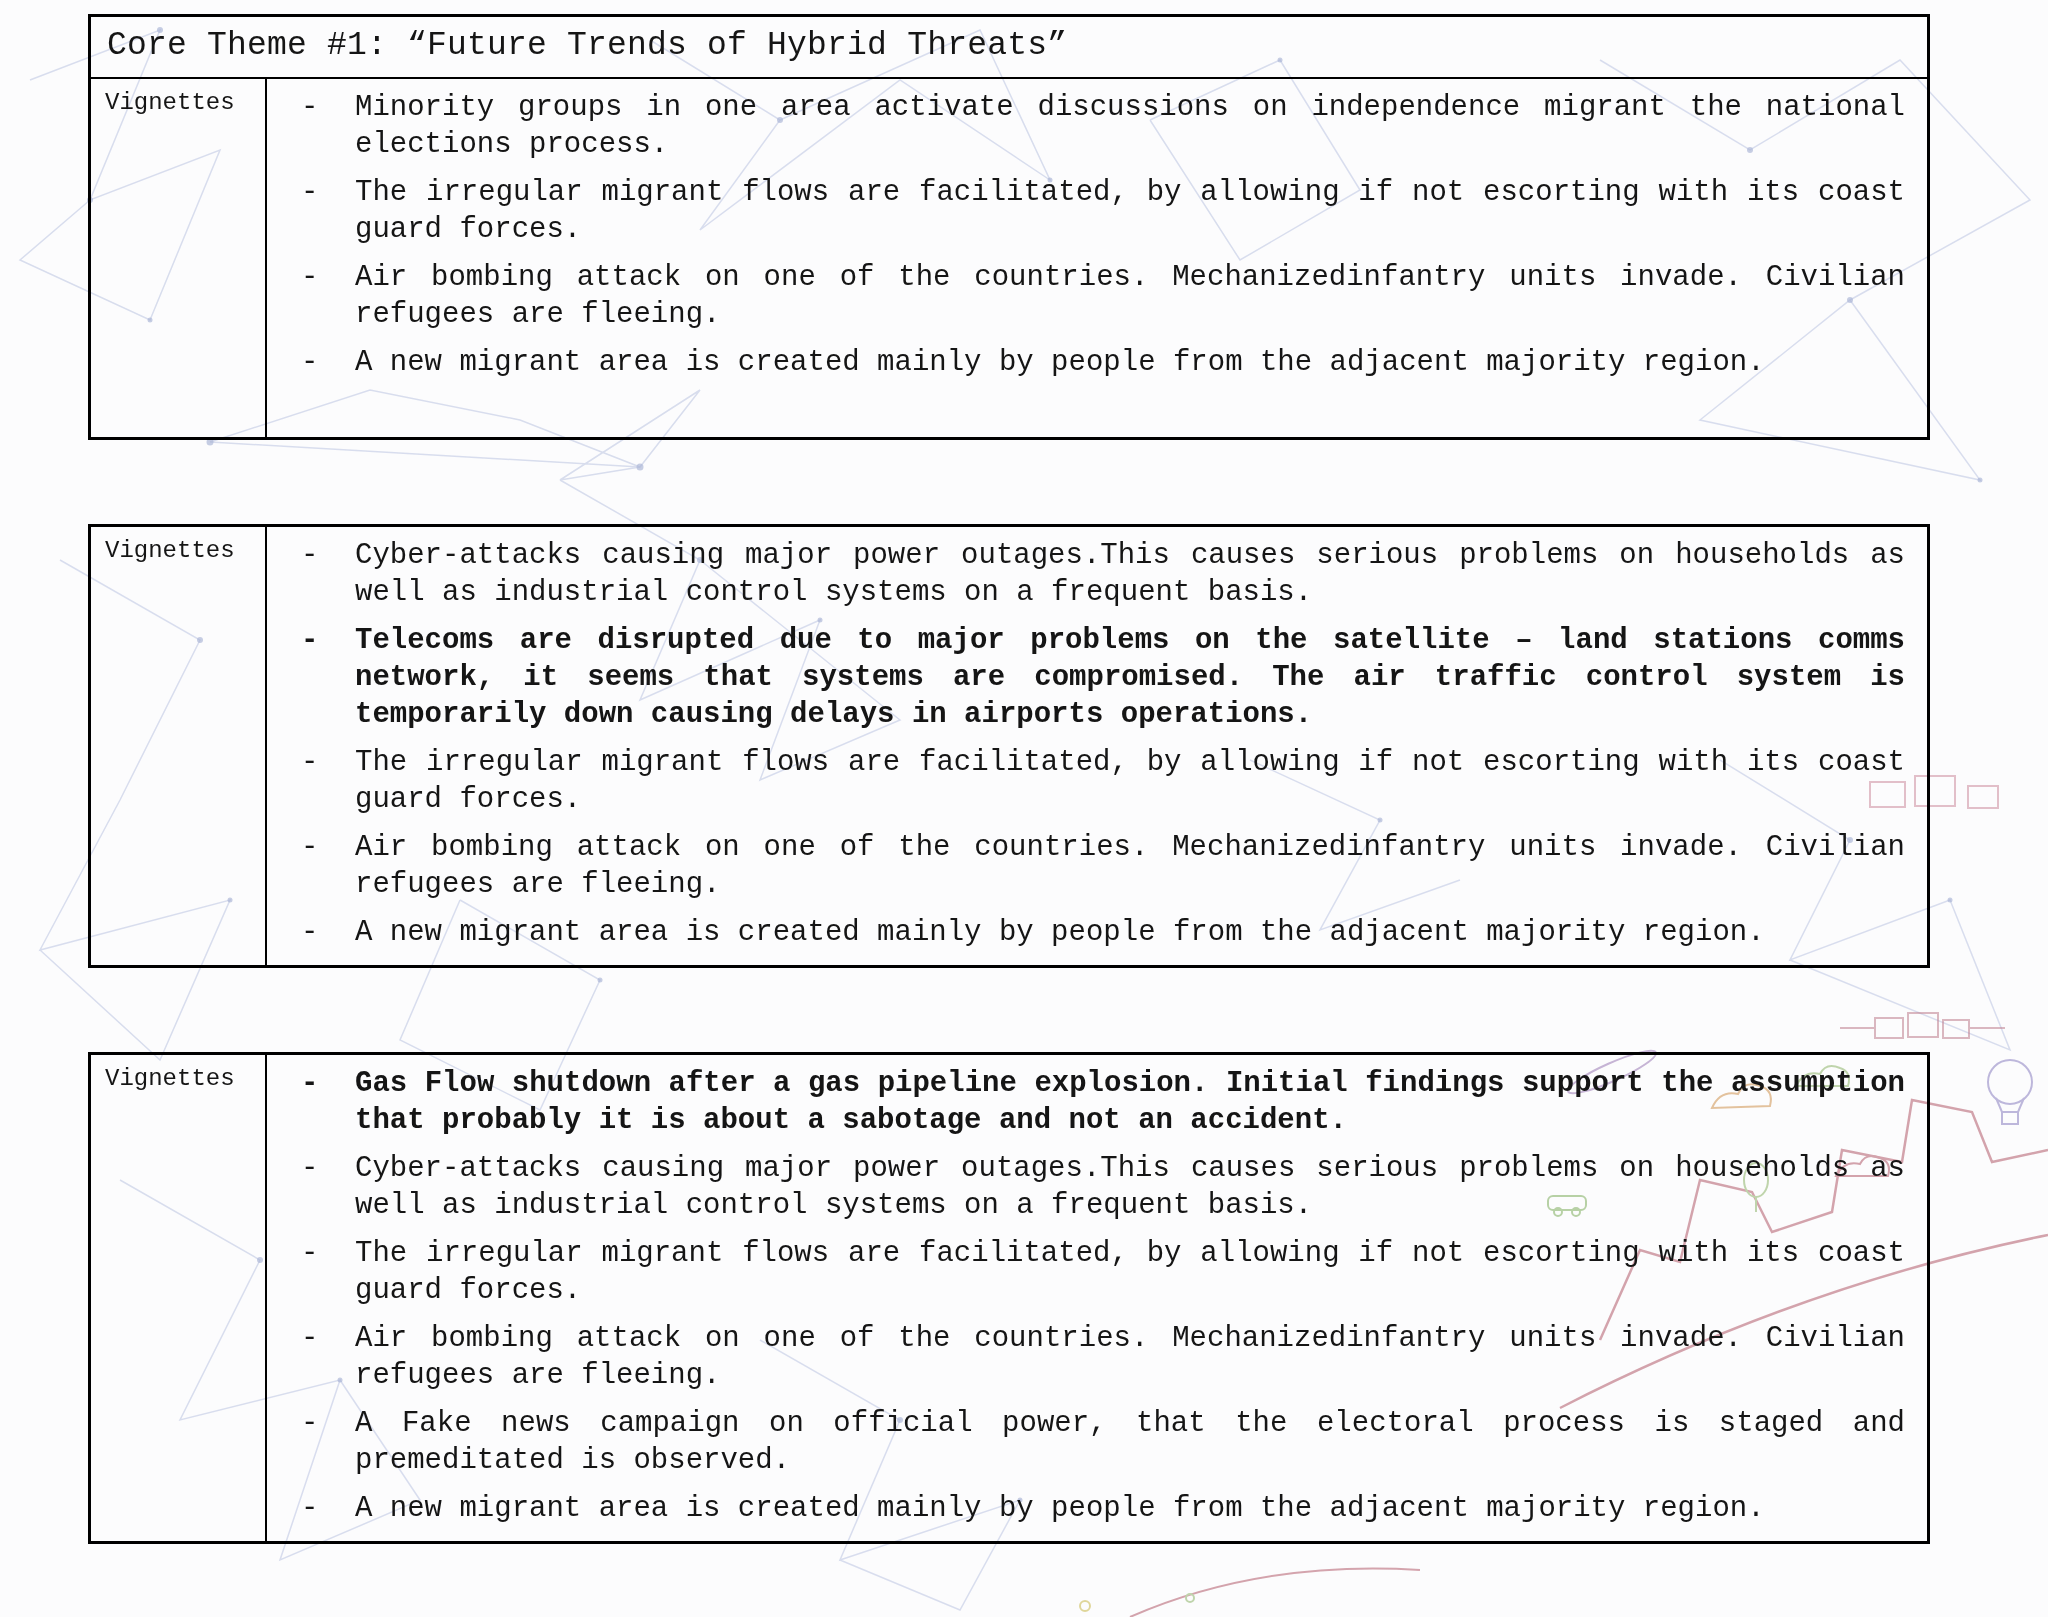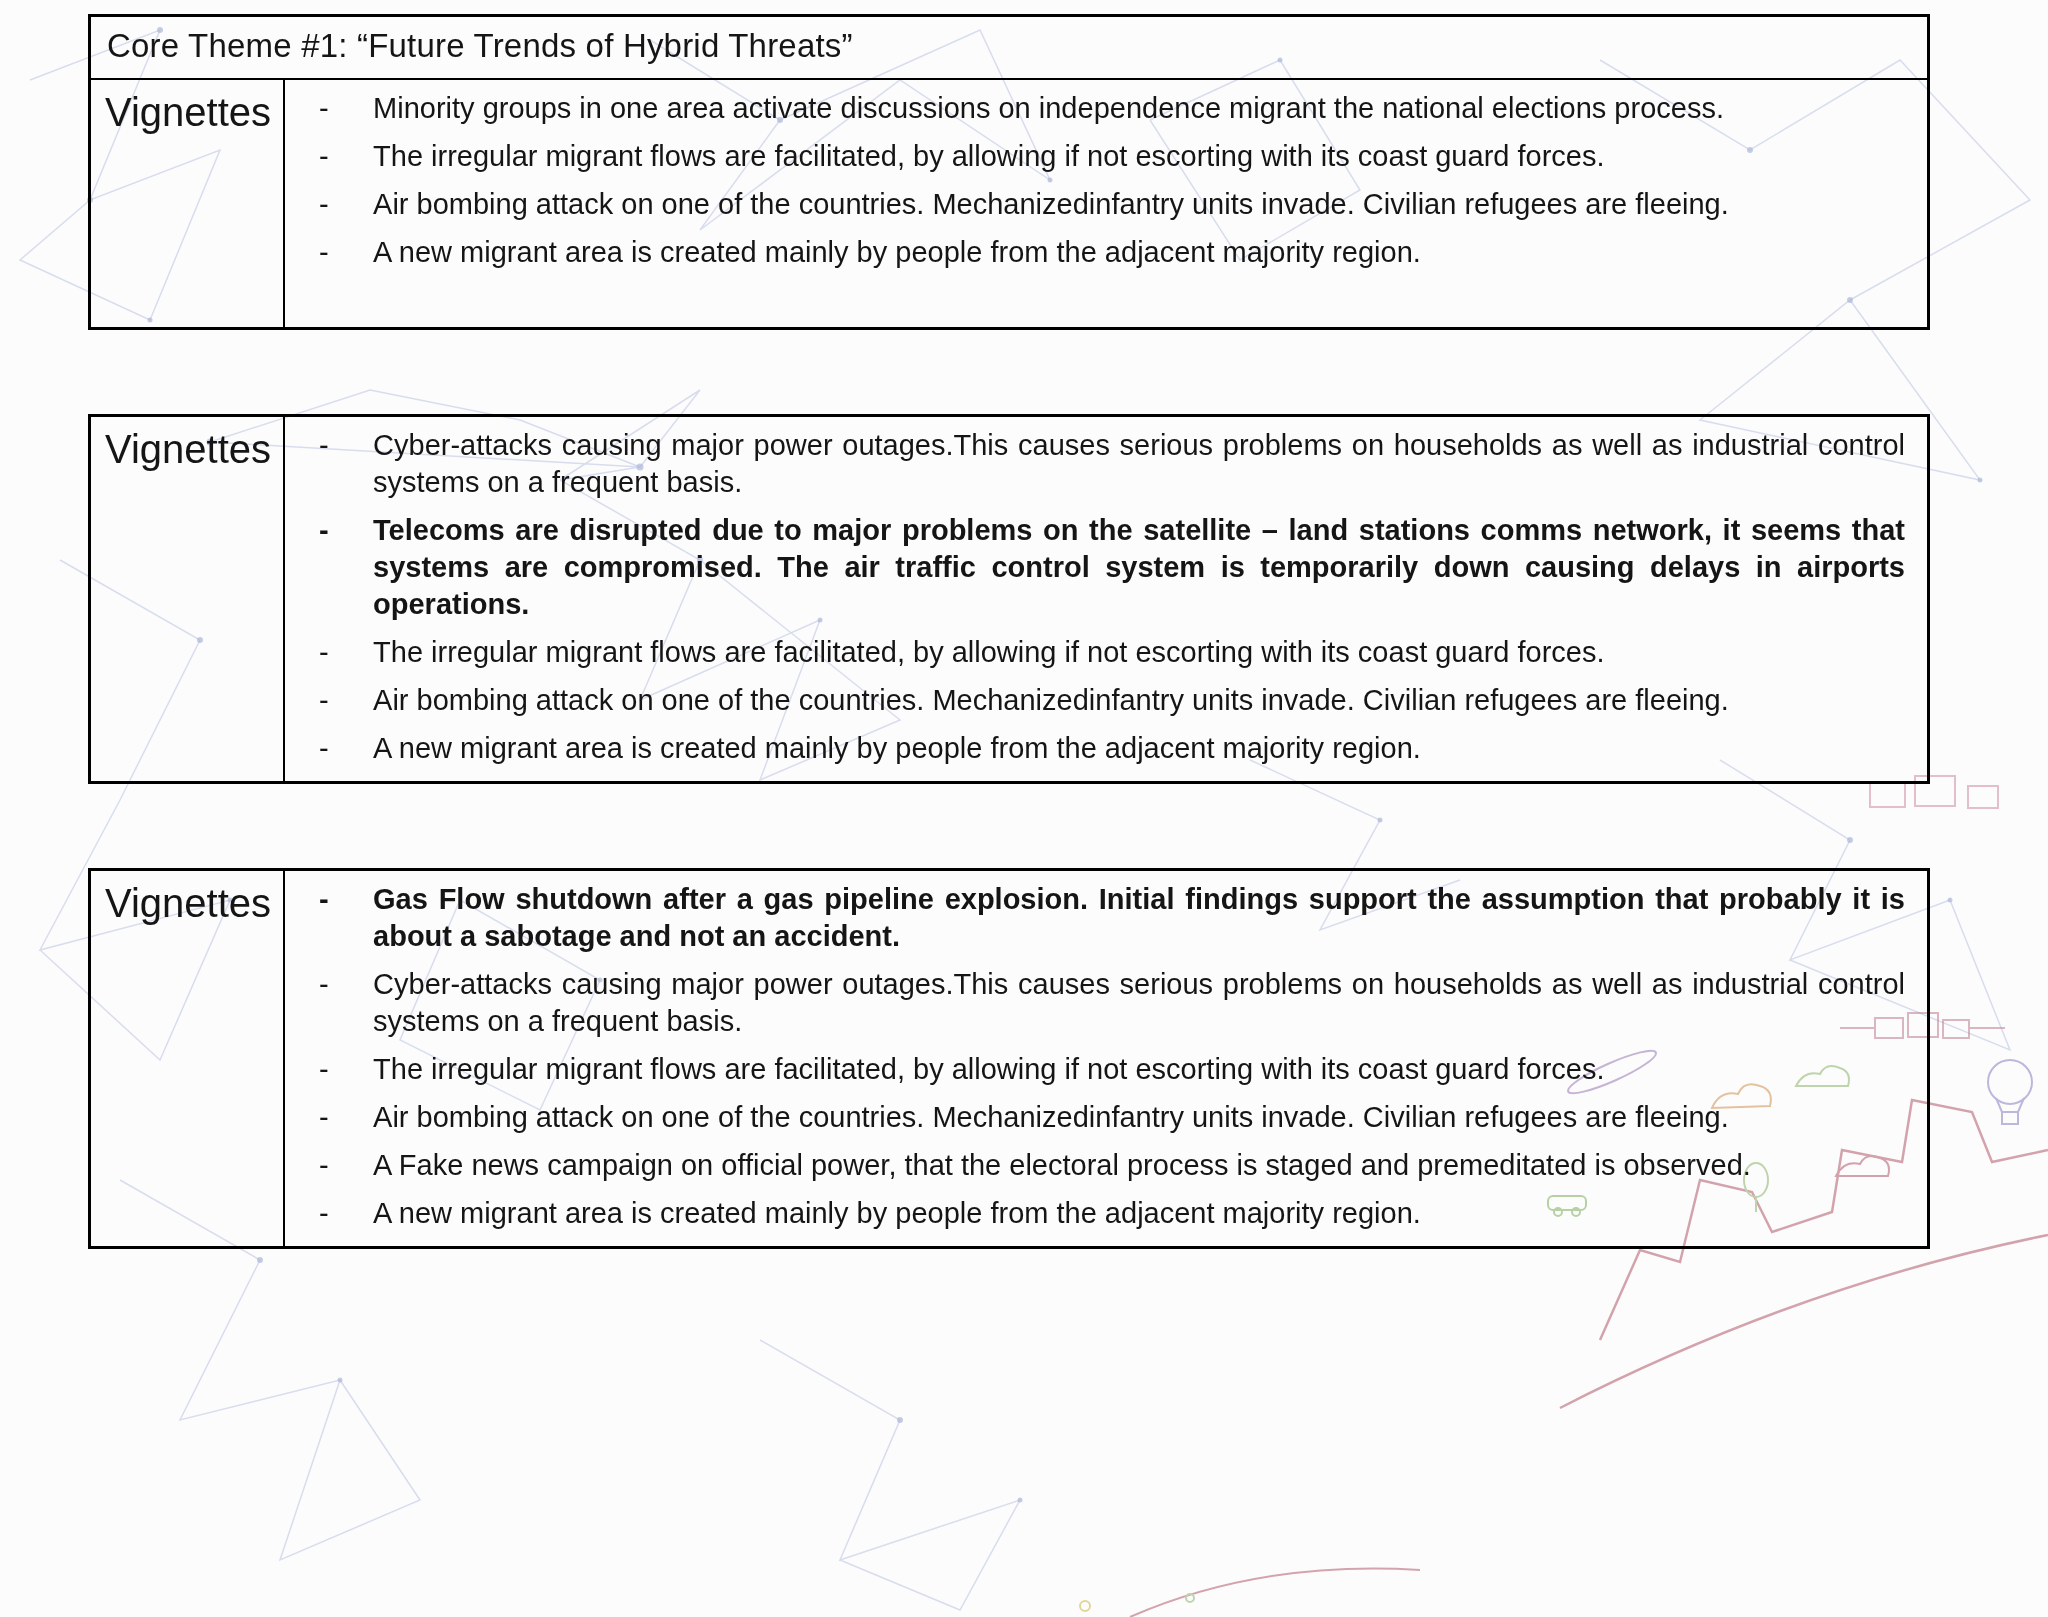--- a/index.html
+++ b/index.html
@@ -27,35 +27,36 @@
     z-index: 1;
     padding: 14px 0 0 88px;
   }
 
   table.theme-table {
     border-collapse: collapse;
     width: 1842px;
     border: 3px solid #000;
     margin: 0 0 84px 0;
     background: transparent;
+    font-family: Liberation Mono, monospace;
   }
   table.theme-table td { border: 2px solid #000; }
 
   .theme-title-cell {
     font-size: 33px;
     font-weight: 400;
     padding: 10px 16px 13px 16px;
     letter-spacing: 0.2px;
   }
 
   .row-label-cell {
     width: 156px;
     vertical-align: top;
-    font-size: 40px;
-    padding: 10px 12px 10px 14px;
+    font-size: 24px;
+    padding: 10px 4px 10px 14px;
   }
 
   .content-cell {
     padding: 10px 22px 14px 0;
     vertical-align: top;
   }
   table.pad-bottom .content-cell { padding-bottom: 56px; }
 
   ul.vignette-list {
     list-style: none;

